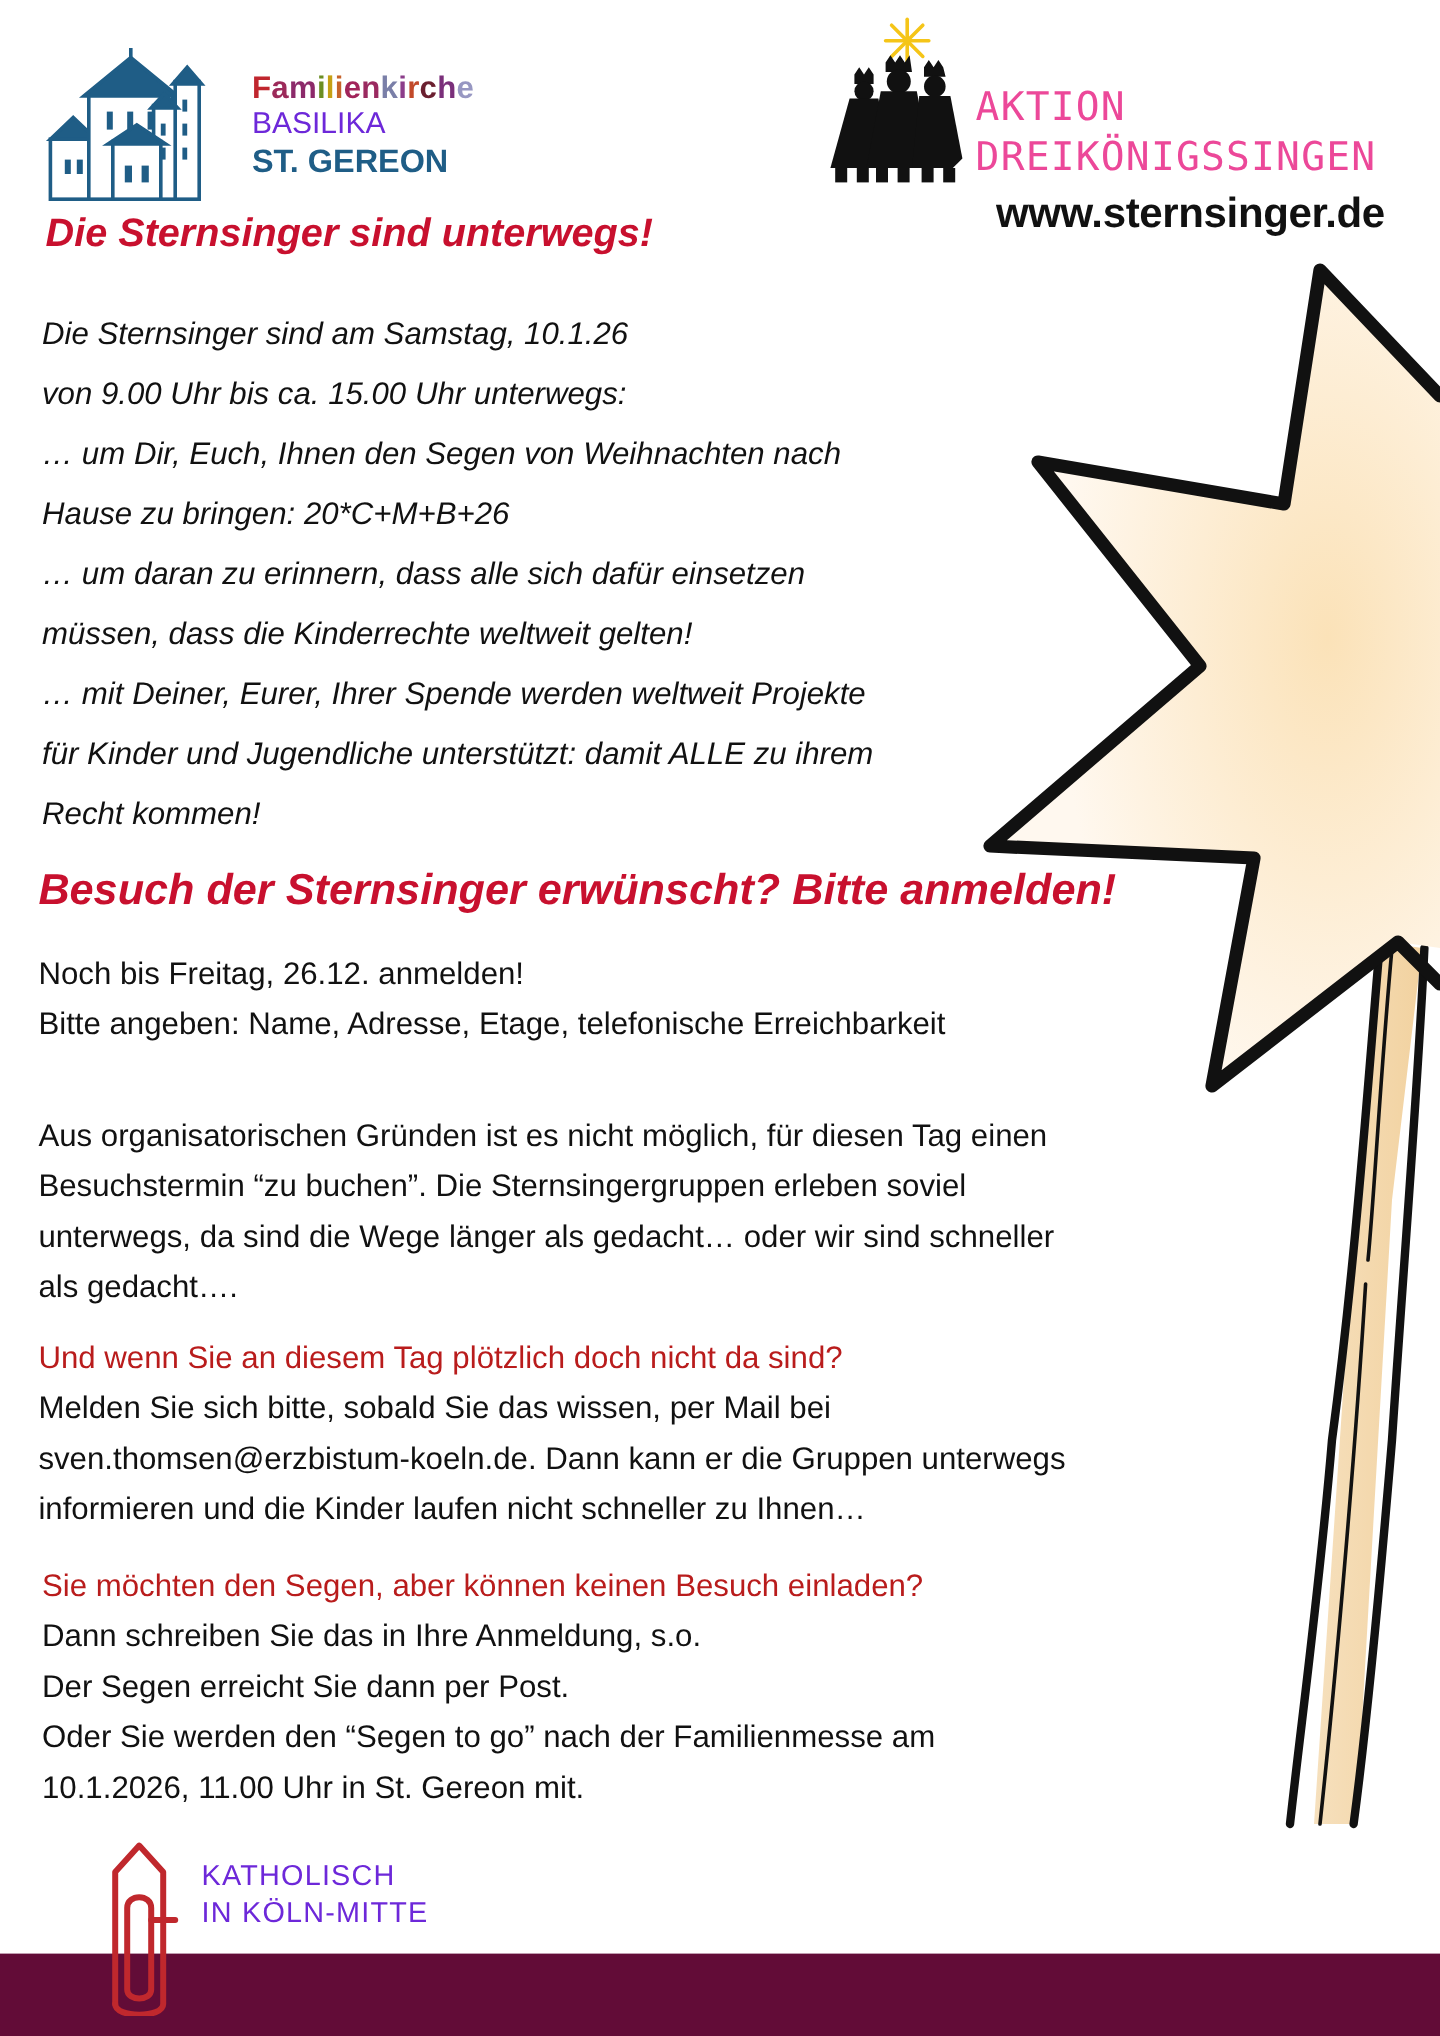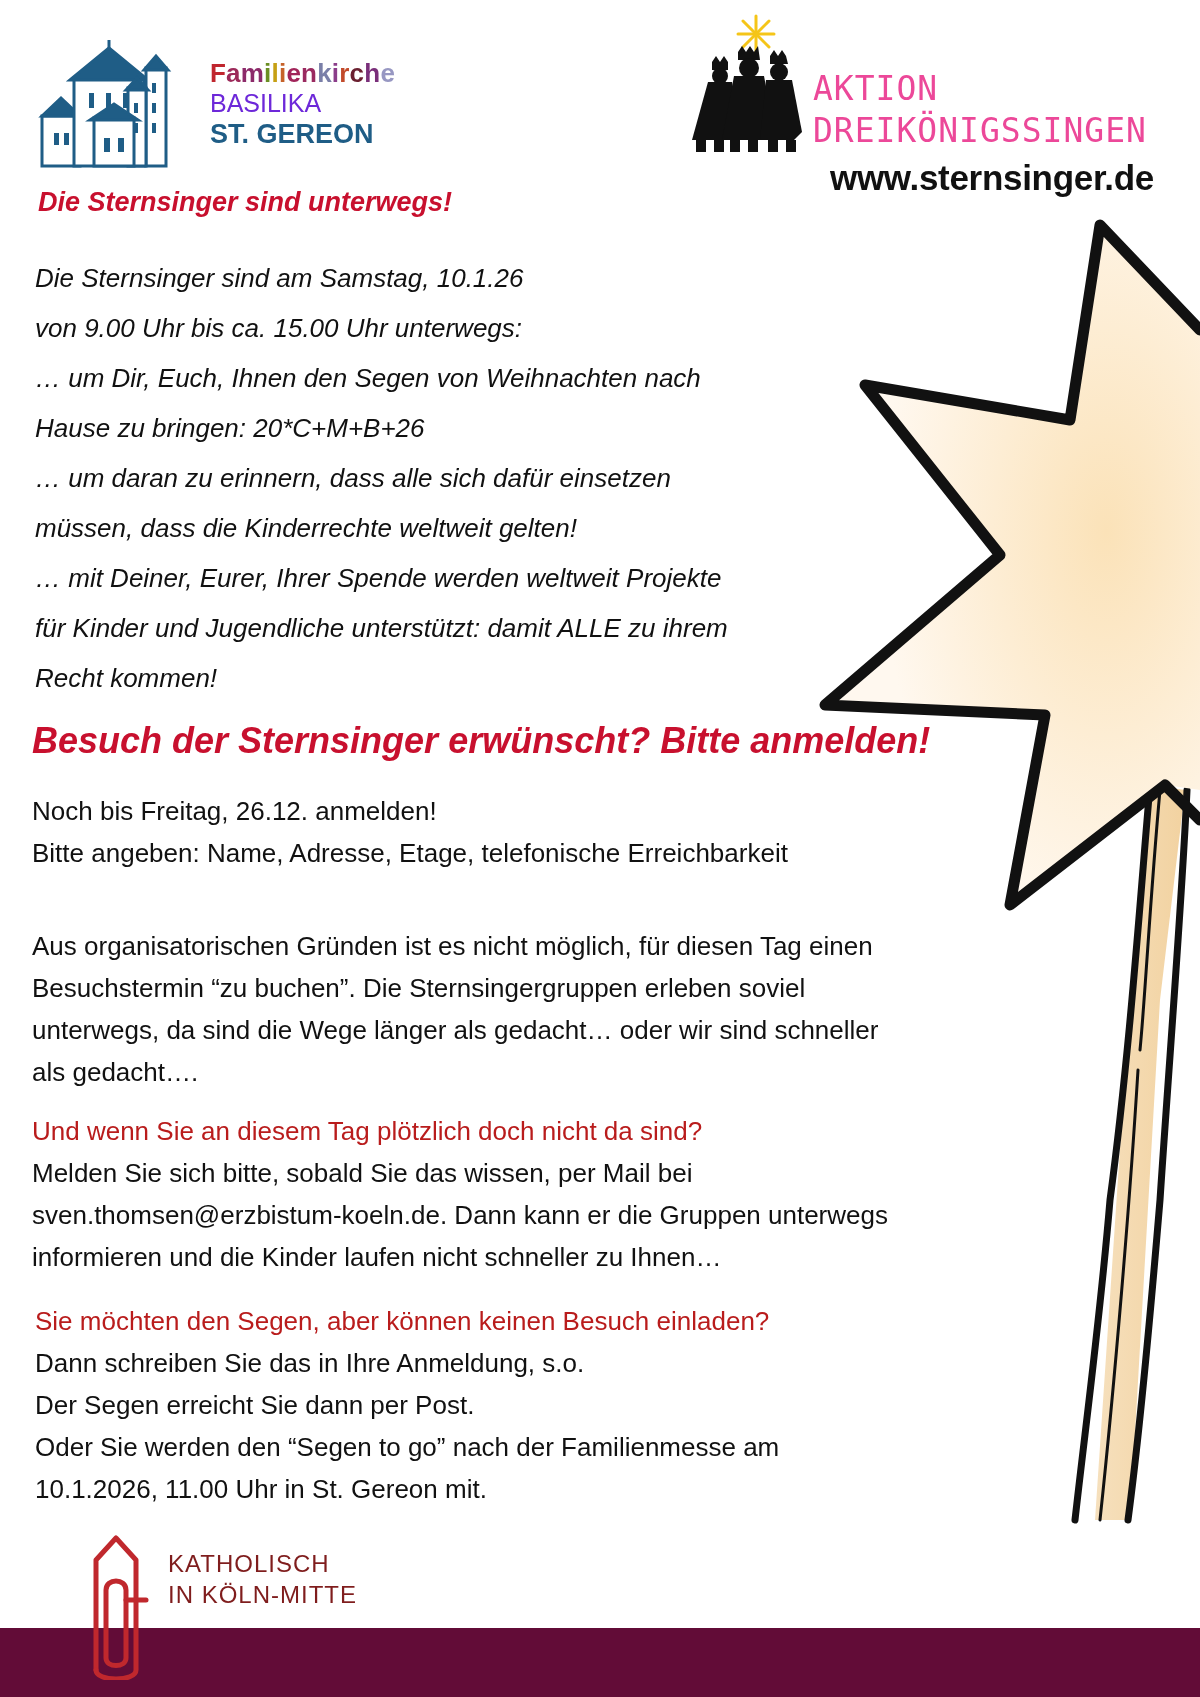--- a/index.html
+++ b/index.html
@@ -22,38 +22,38 @@
 
   .aktion { left: 690px; top: 12px; width: 500px; height: 150px; }
   .aktion-text { position: absolute; left: 123px; top: 56px; font-family: "DejaVu Sans Mono", monospace;
     font-size: 33px; line-height: 42px; color: #ec4899; letter-spacing: 1px; white-space: nowrap; }
   .url { left: 830px; top: 158px; font-size: 35px; font-weight: bold; color: #111; letter-spacing: -0.3px; }
 
   
   .h-red {
     font-style: italic; font-weight: bold; color: #c8102e; white-space: nowrap;
   }
-  .h1 { left: 38px; top: 187px; font-size: 27px; }
+  .h1 { left: 38px; top: 175px; font-size: 33px; }
   .h2 { left: 32px; top: 720px; font-size: 36px; }
 
   
   .intro { left: 35px; top: 253px; font-size: 26px; font-style: italic; line-height: 50px; color: #111; }
   .intro div { white-space: nowrap; }
 
   
   .block { position: absolute; font-size: 26px; line-height: 42px; color: #111; }
   .block div { white-space: nowrap; }
   .sub-red { color: #b91c1c; }
   .b1 { left: 32px; top: 790px; }
   .b2 { left: 32px; top: 925px; }
   .b3 { left: 32px; top: 1110px; }
   .b4 { left: 35px; top: 1300px; }
 
   
-  .kath-text { left: 168px; top: 1548px; font-size: 24px; color: #7f1d1d; letter-spacing: 1px; line-height: 31px; }
+  .kath-text { left: 168px; top: 1548px; font-size: 24px; color: #6d28d9; letter-spacing: 1px; line-height: 31px; }
   .footer-bar { left: 0; top: 1628px; width: 1200px; height: 69px; background: #620c37; }
   .clip { left: 88px; top: 1530px; }
 </style>
 </head>
 <body>
 
 <svg id="star-art" viewBox="0 0 1200 1697">
   <defs>
     <radialGradient id="glow" cx="0.75" cy="0.45" r="0.6">
       <stop offset="0" stop-color="#fbe2b8"></stop>

